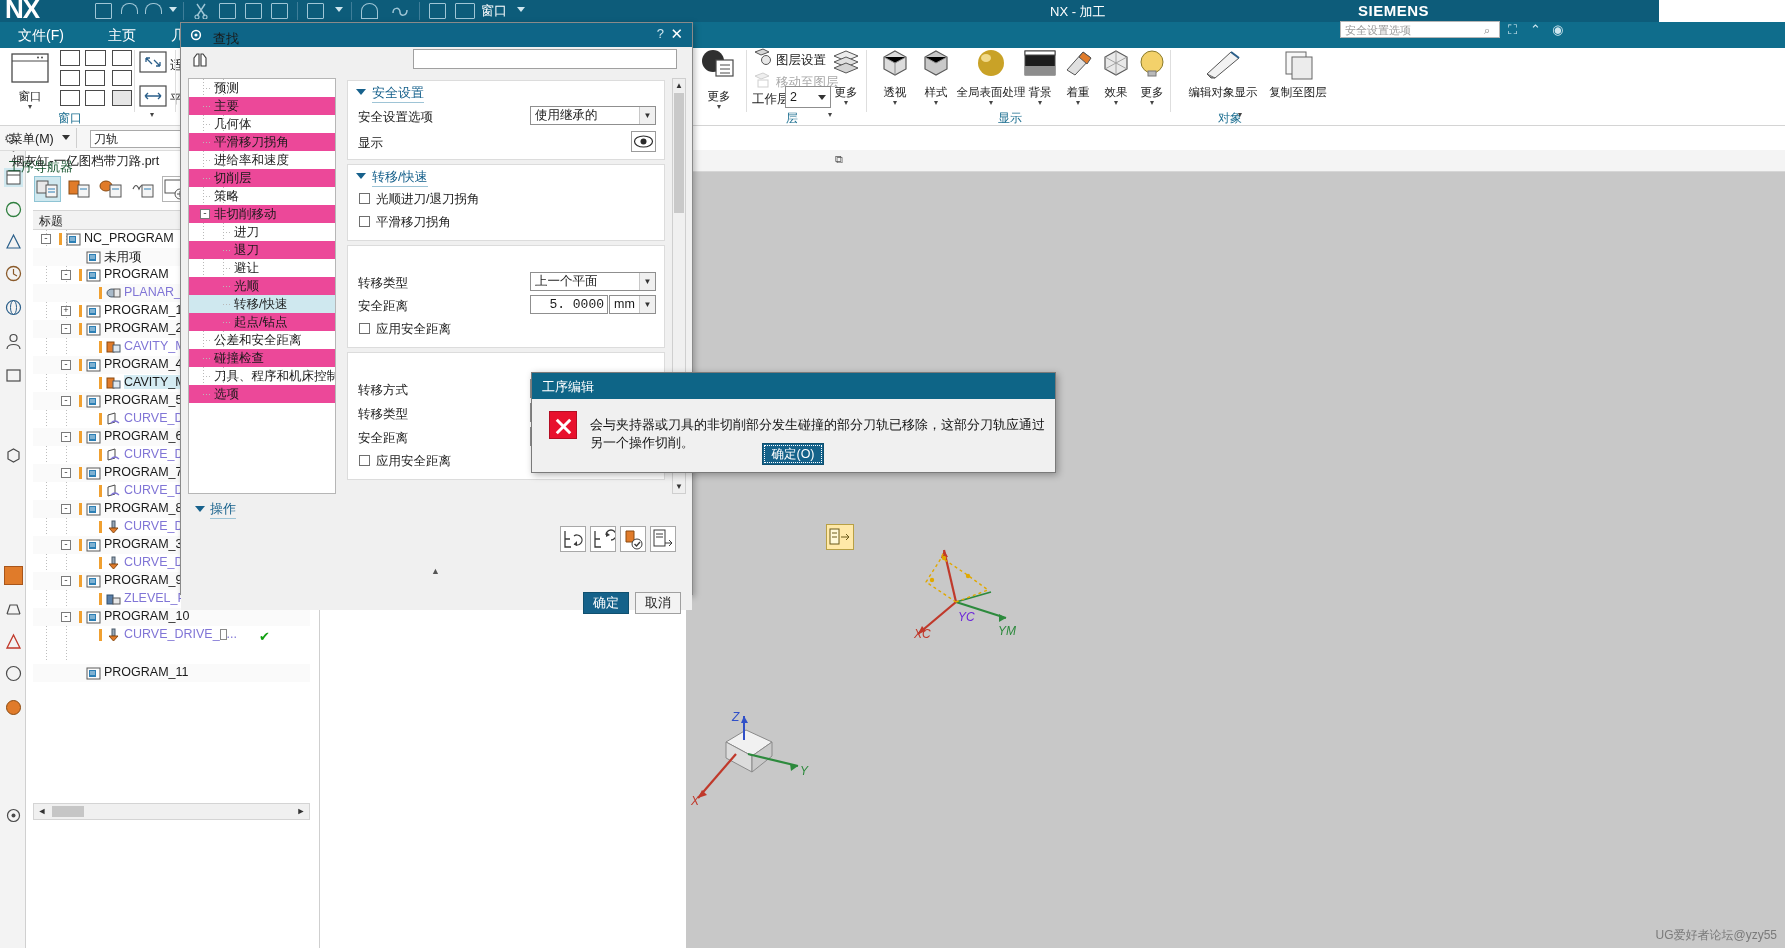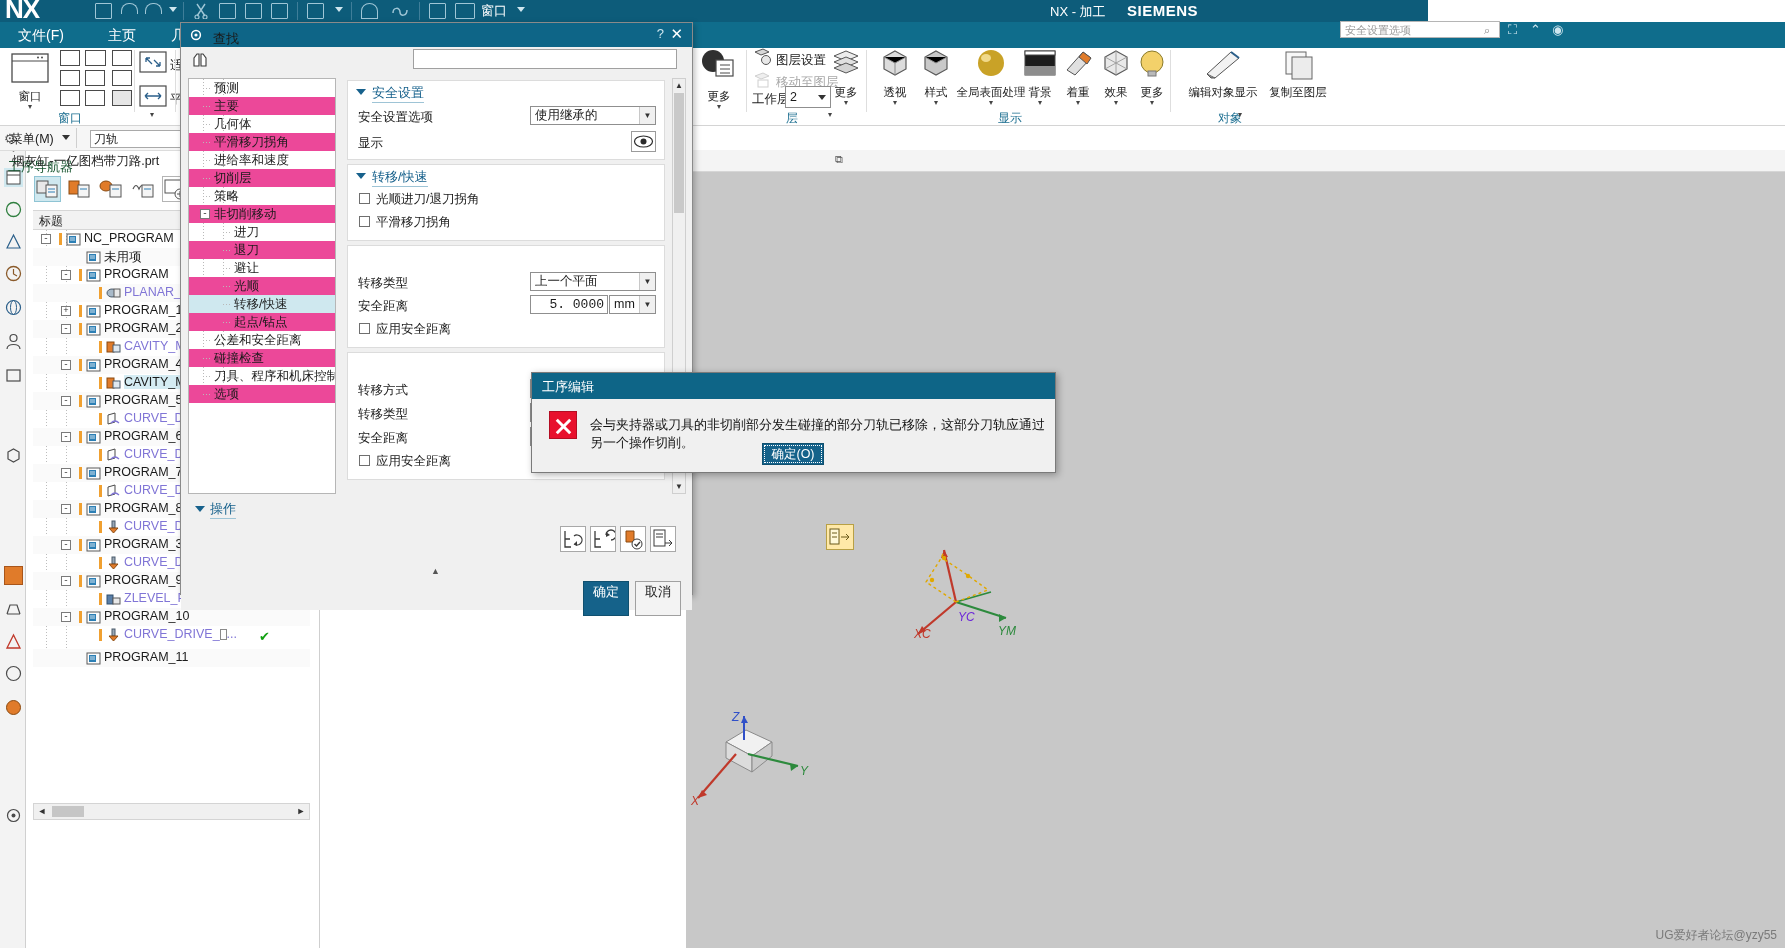--- a/index.html
+++ b/index.html
@@ -9,21 +9,21 @@
     font-family:"Liberation Sans","DejaVu Sans",sans-serif;
     font-size:13px;
     color:#1a1a1a;
     background:#ffffff;
     overflow:hidden;
     position:relative;
   }
 
   
   #nx-topbar{
-    position:absolute; left:0; top:0; width:1428px; height:22px;
+    position:absolute; left:0; top:0; width:1659px; height:22px;
     background:#0d5c7a; color:#fff;
   }
   #nx-logo{
     position:absolute; left:5px; top:-6px; font-size:26px; font-weight:bold;
     color:#fff; letter-spacing:-1px; font-family:"Liberation Sans",sans-serif;
   }
   .qat-ico{
     position:absolute; top:3px; width:17px; height:16px;
     border:1.4px solid #9fc6d6; border-radius:1px;
   }
@@ -248,21 +248,21 @@
   #op-lbl{ position:absolute; left:22px; top:2px; font-size:13px; color:#17618c;
      border-bottom:1px solid #9ec4d6;}
   .opbtn{ position:absolute; top:28px; width:26px; height:26px;
      background:#fff; border:1px solid #a8a8a8;}
   #opbtn-yellow{ position:absolute; left:645px; top:501px; width:28px; height:26px;
      background:#ffe9a8; border:1px solid #b8a045;}
 
   #dlg-collapse{ position:absolute; left:250px; top:543px; font-size:9px; color:#555;}
   #dlg-btnbar{ position:absolute; left:0; top:553px; width:511px; height:34px; background:#f0f0f0;}
   .dbtn{
-    position:absolute; top:5px; height:35px; font-size:13px; text-align:center;
+    position:absolute; top:16px; height:22px; font-size:13px; text-align:center;
     line-height:20px; border:1px solid #a0a0a0; background:#f3f3f3;
   }
   .dbtn.primary{ background:#15628a; border:1px solid #10506f; color:#fff;}
 
   
   #msgbox{
     position:absolute; left:531px; top:372px; width:525px; height:101px;
     background:#f0f0f0; border:1px solid #7a7a7a;
     box-shadow:2px 2px 7px rgba(0,0,0,.3);
   }
@@ -849,21 +849,21 @@
     <div class="trow" style="top: 396px;">
       <span class="bang" style="left: 66px;"></span>
       <span style="position: absolute; top: 2px; left: 73px; width: 15px; height: 14px;"><svg width="15" height="14" viewBox="0 0 15 14">
           <rect x="6" y="1" width="3" height="7" fill="#9aa8b6" stroke="#4a5a6a"></rect>
           <path d="M3 8 L12 8 L7.5 13 Z" fill="#e07b2a" stroke="#8a4a10"></path>
         </svg></span>
       <span class="tx tname-purple" style="left: 91px;">CURVE_DRIVE_2...</span>
       <span class="pagey" style="left: 187px;"></span>
       <span class="chk" style="left: 226px;">✔</span>
     </div>
-    <div class="trow alt" style="top: 419px;">
+    <div class="trow alt" style="top: 434px;">
       <span style="position: absolute; top: 2px; left: 53px; width: 15px; height: 14px;"><svg width="15" height="14" viewBox="0 0 15 14">
           <rect x="1" y="2" width="13" height="11" fill="#fcfcfc" stroke="#5a5a5a"></rect>
           <rect x="3" y="4" width="7" height="7" fill="#2c7fb5"></rect>
           <line x1="4" y1="6" x2="9" y2="6" stroke="#fff" stroke-width=".8"></line>
           <line x1="4" y1="8" x2="9" y2="8" stroke="#fff" stroke-width=".8"></line>
         </svg></span>
       <span class="tx tname-black" style="left: 71px;">PROGRAM_11</span>
     </div>
   </div>
 

